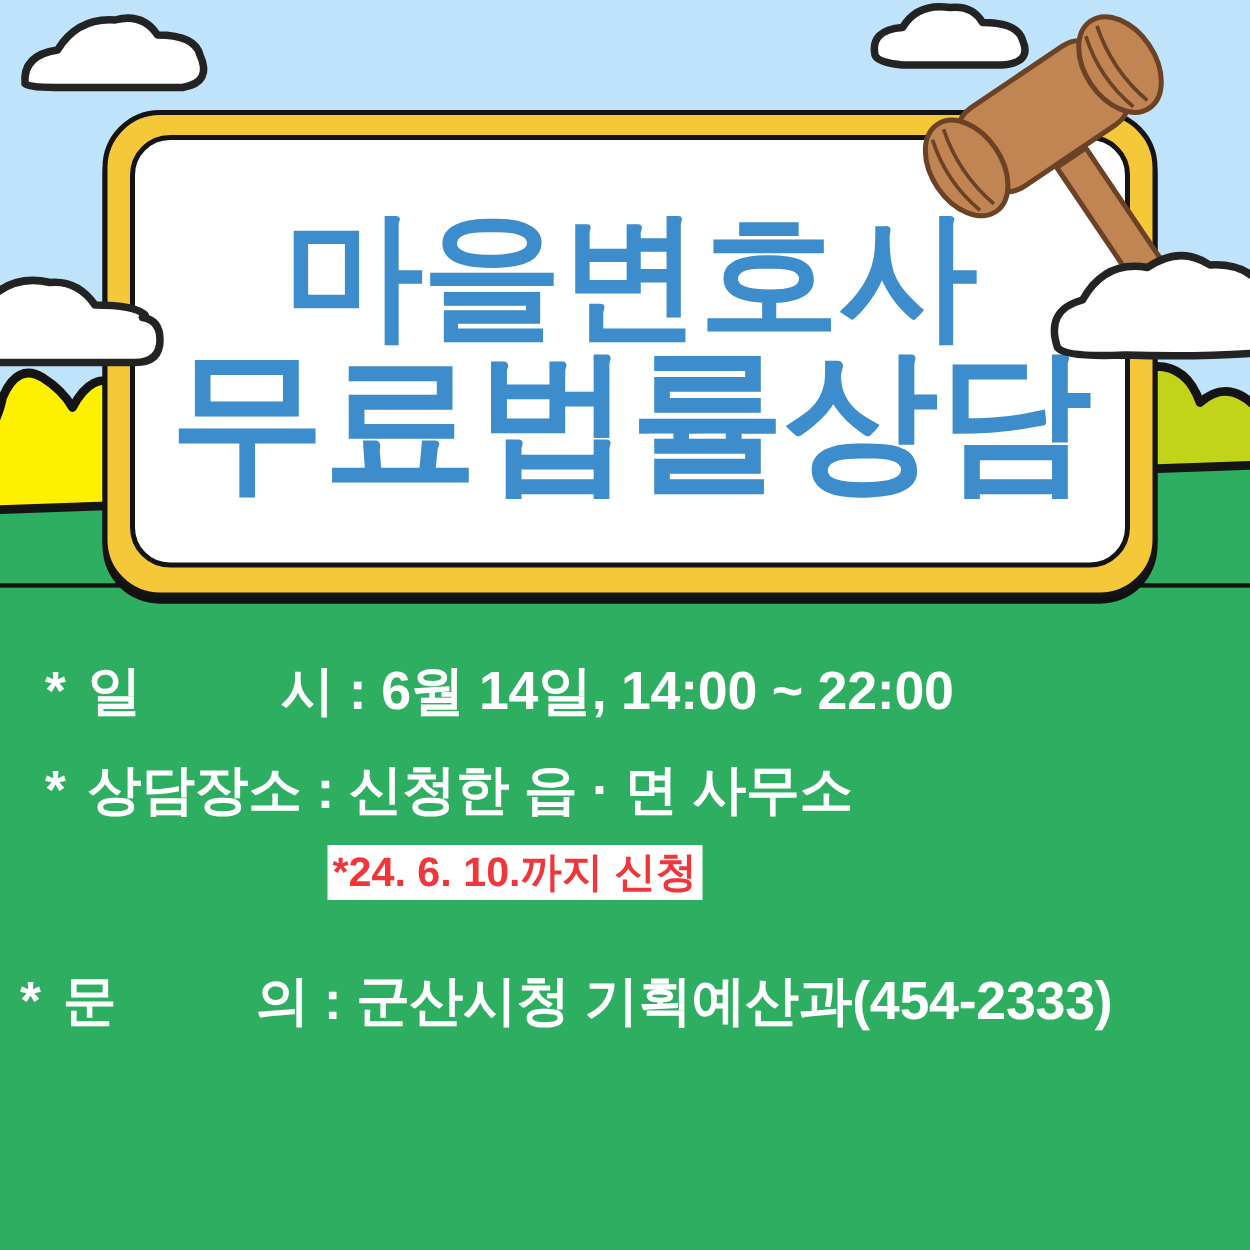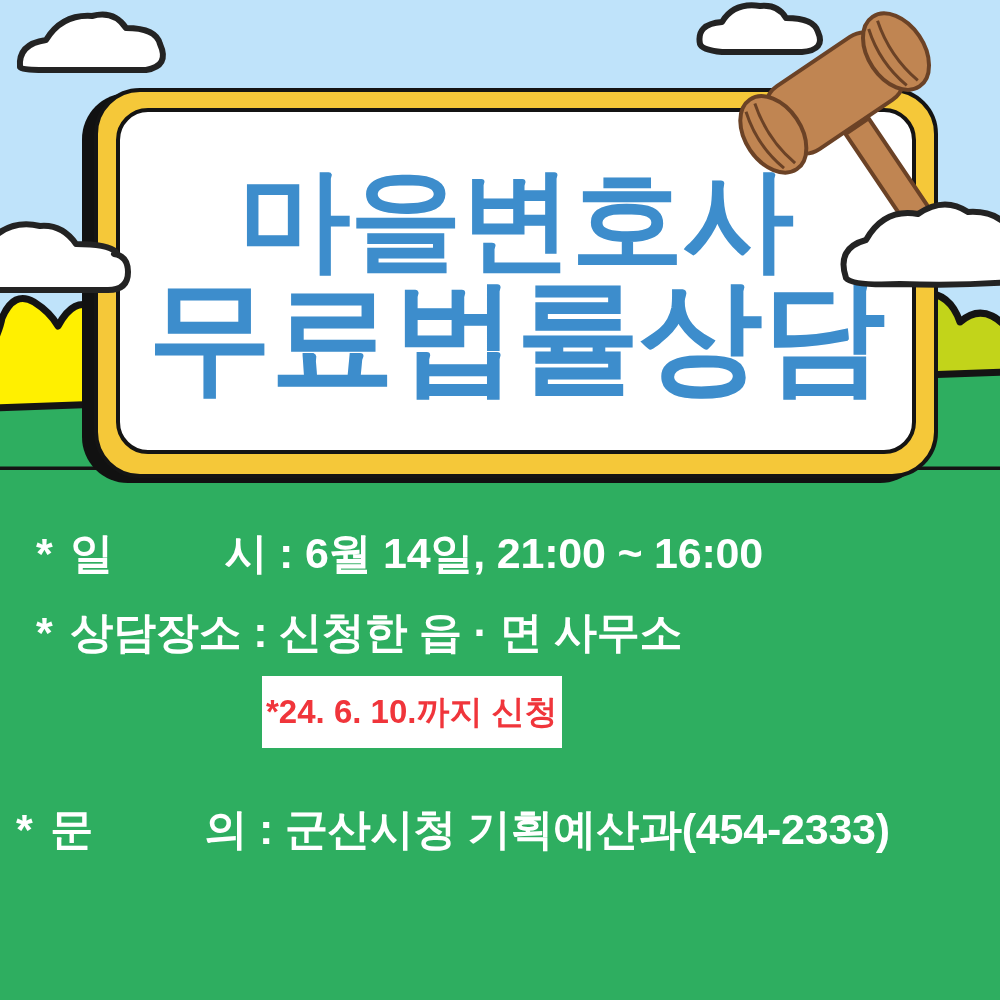--- a/index.html
+++ b/index.html
@@ -58,21 +58,21 @@
   }
   .card-shadow {
     position: absolute;
     left: 4px; top: 5px;
     width: 100%; height: 100%;
     border-radius: 46px;
     background: #111111;
   }
   .card-outer {
     position: absolute;
-    left: 16px; top: 0;
+    left: 4px; top: 0;
     width: 100%; height: 100%;
     box-sizing: border-box;
     border-radius: 46px;
     background: #F5C839;
     border: 4px solid #141414;
   }
   .card-inner {
     position: absolute;
     left: 18px; top: 16px;
     right: 18px; bottom: 20px;
@@ -133,21 +133,21 @@
     margin-top: 22px;
     padding-left: 262px;
   }
   .note {
     display: inline-block;
     background: #FFFFFF;
     color: #F0353B;
     font-weight: 800;
     font-size: 33px;
     line-height: 1.1;
-    padding: 18px 4px;
+    padding: 4px 4px;
     white-space: nowrap;
   }
 </style>
 </head>
 <body>
 
 <div id="poster">
 
   <div class="sky"></div>
 
@@ -196,21 +196,21 @@
   </svg>
 
   <div class="info">
 
     <div class="info-row row-1">
       <span class="star">*</span>
       <span>일</span>
       <span class="gap-lg"></span>
       <span>시</span>
       <span>:</span>
-      <span>6월 14일, 21:00 ~ 16:00</span>
+      <span>6월 14일, 14:00 ~ 22:00</span>
     </div>
 
     <div class="info-row row-2">
       <span class="star">*</span>
       <span>상담장소</span>
       <span>:</span>
       <span>신청한 읍 · 면 사무소</span>
     </div>
 
 

